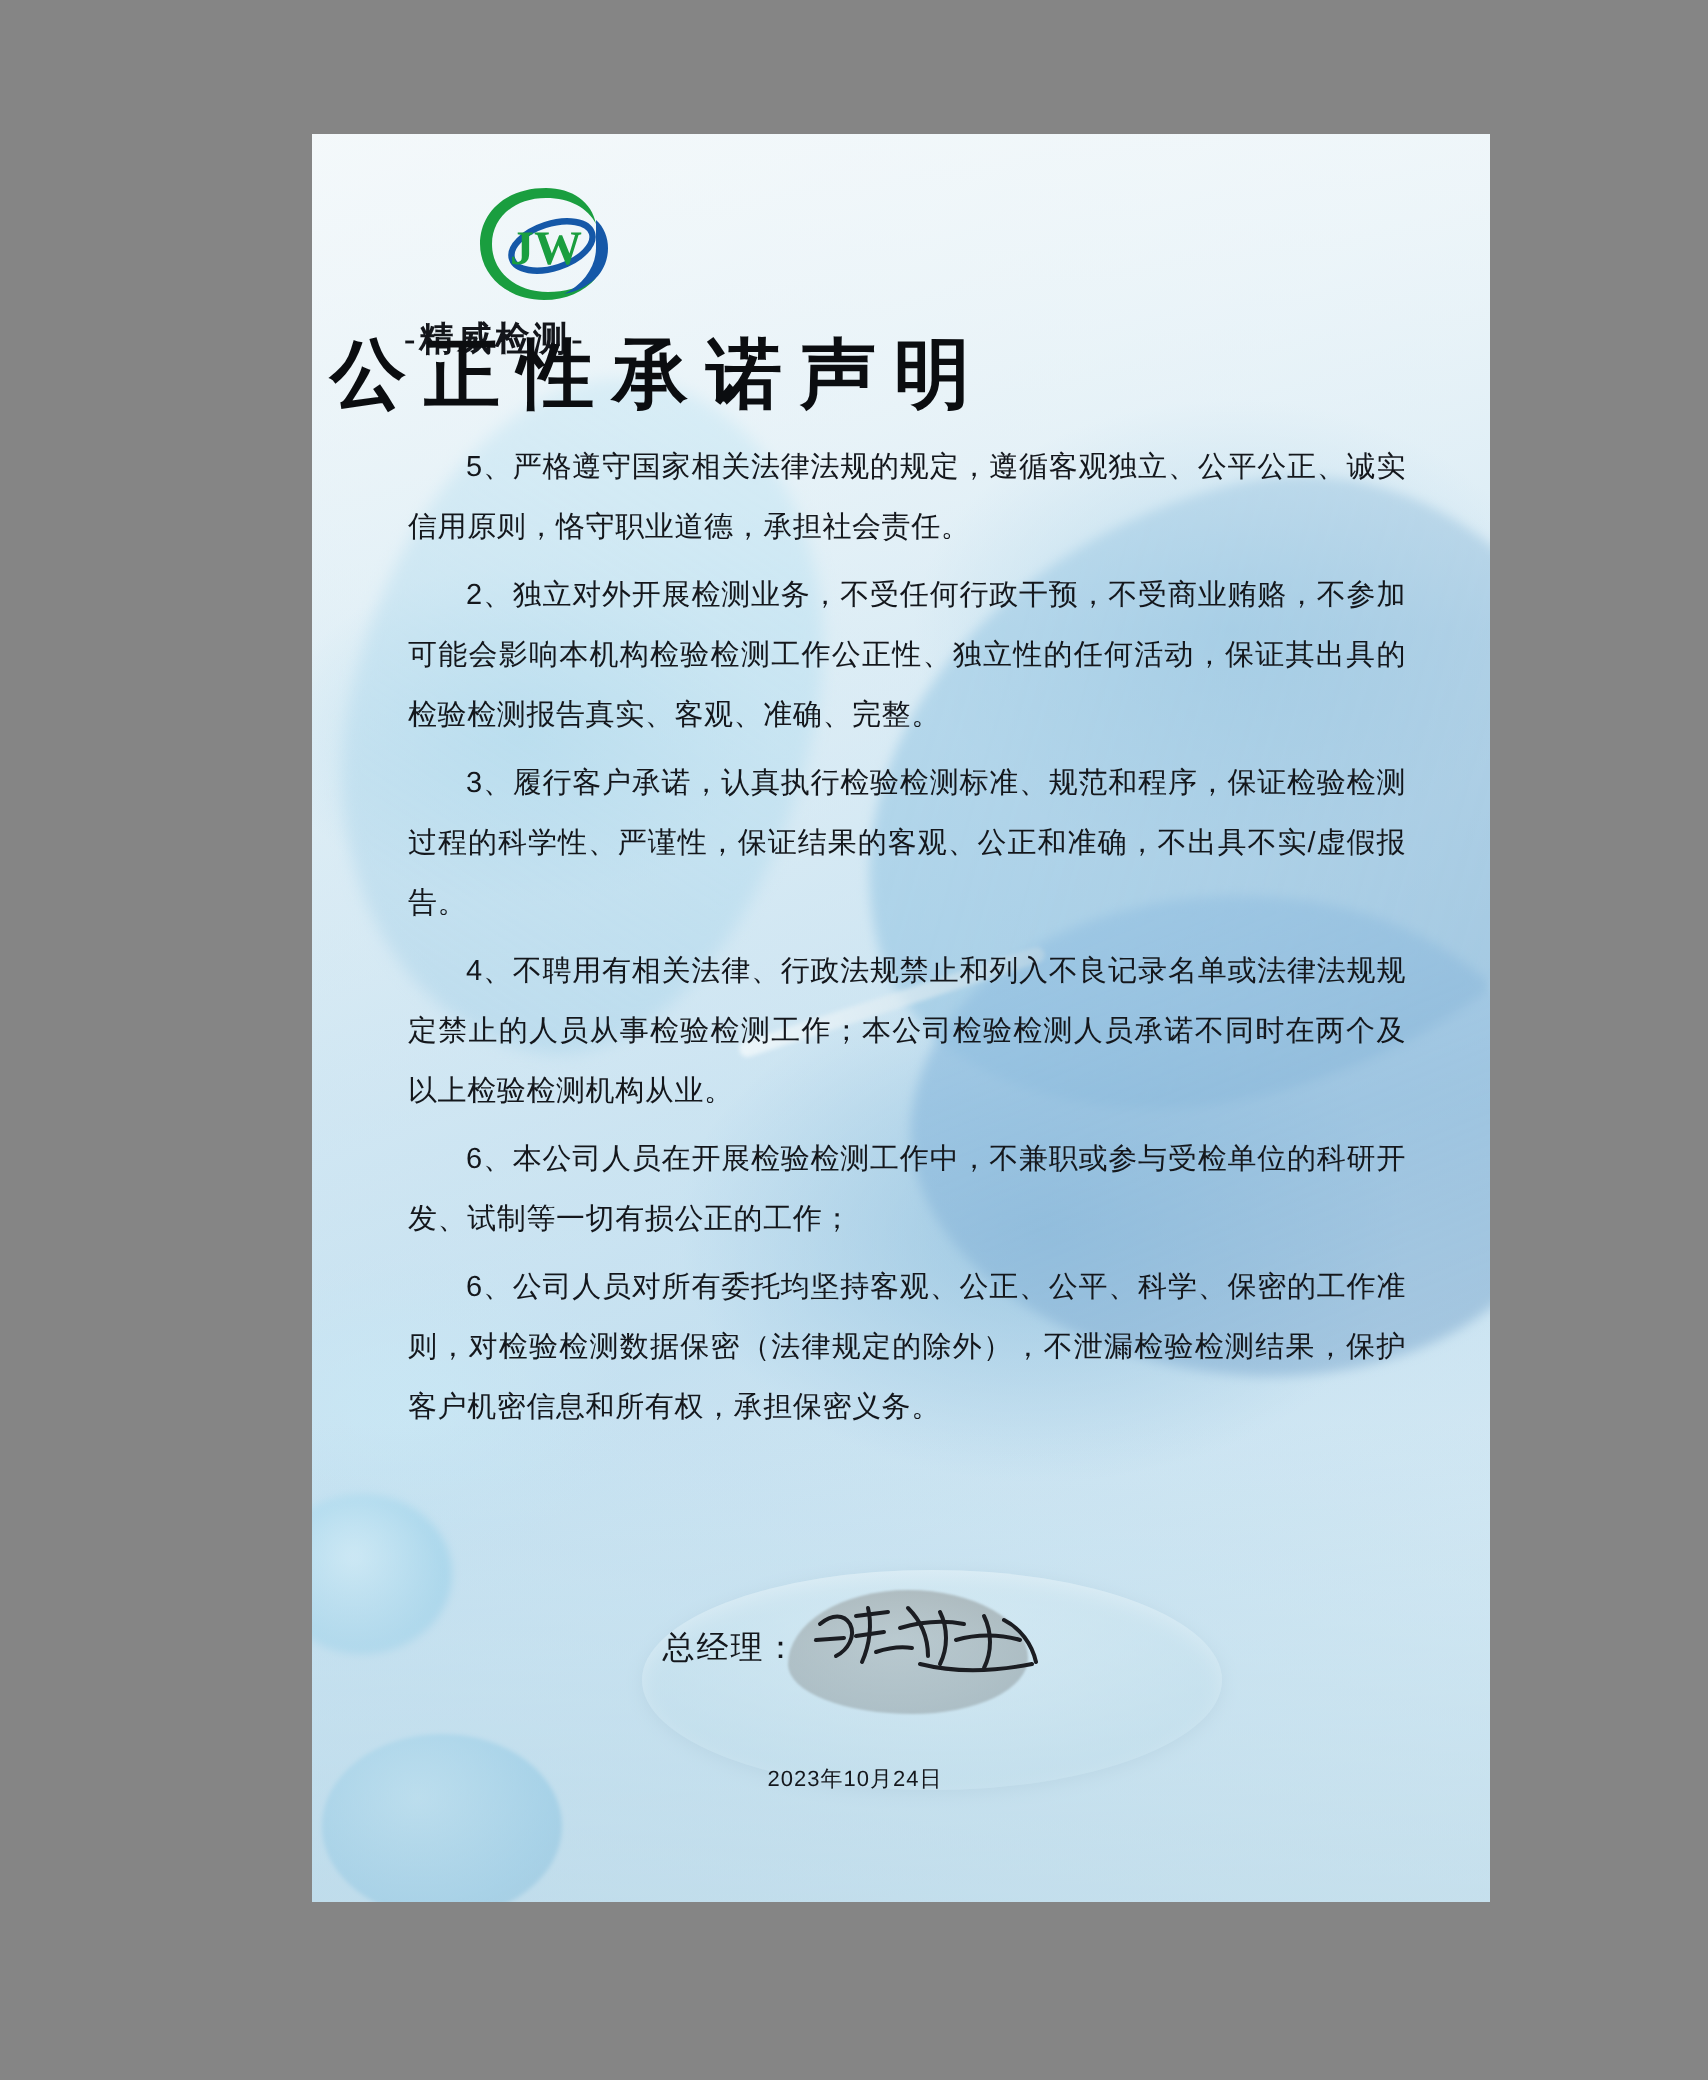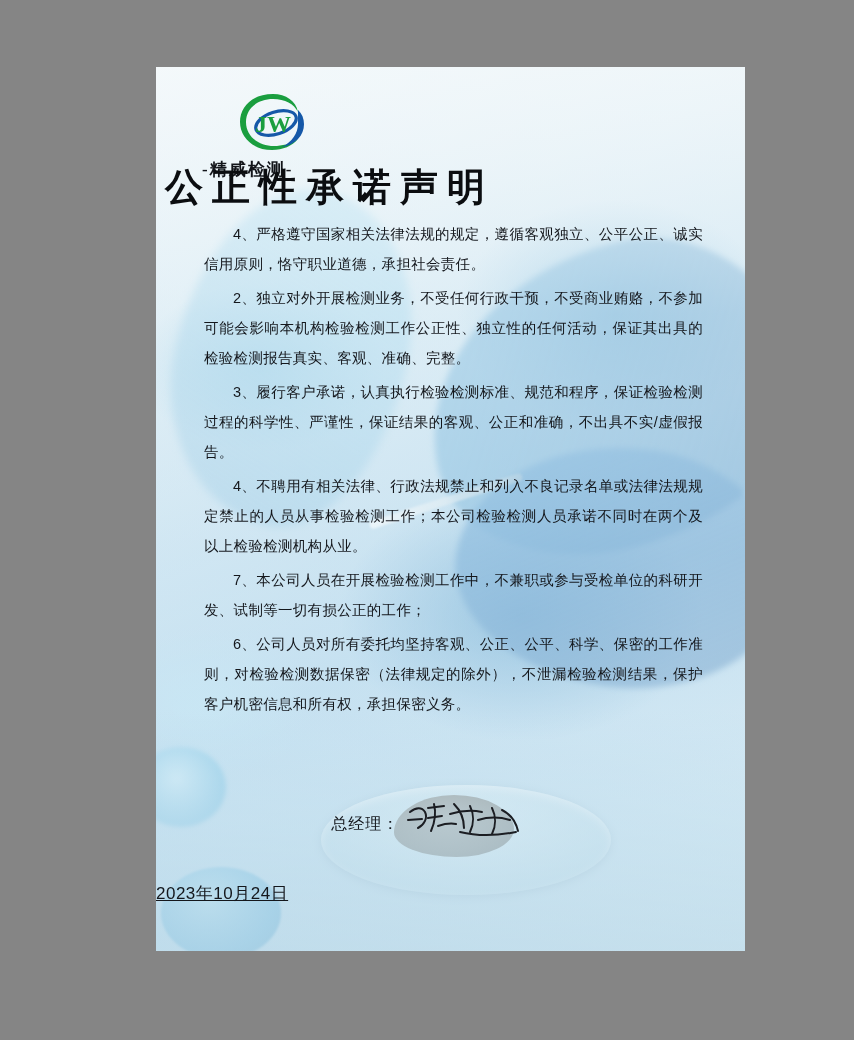--- a/index.html
+++ b/index.html
@@ -221,25 +221,24 @@
     width: 120px;
     height: 44px;
     position: relative;
     top: -4px;
   }
   .date-row {
     position: absolute;
     left: 0;
     right: 46px;
     top: 815px;
-    text-align: left;
-    font-size: 17px;
+    text-align: center;
+    font-size: 11px;
     color: #14171c;
     letter-spacing: 0.5px;
-    text-decoration: underline;
   }
 </style>
 </head>
 <body>
 
 <div id="page">
 
   <div class="poster">
 
     <div class="bg-photo">
@@ -268,25 +267,25 @@
             <ellipse cx="40" cy="33" rx="21" ry="11" fill="none" stroke="#1558a8" stroke-width="3.2" transform="rotate(-18 40 33)"></ellipse>
             <text x="37" y="42" text-anchor="middle" font-family="Liberation Serif, serif" font-size="24" font-weight="bold" fill="#1a9e3f">JW</text>
           </svg>
         </div>
         <div class="logo-name">-精威检测-</div>
       </div>
 
       <div class="doc-title">公正性承诺声明</div>
 
       <div class="body-block">
-        <p class="para">4、严格遵守国家相关法律法规的规定，遵循客观独立、公平公正、诚实信用原则，恪守职业道德，承担社会责任。</p>
+        <p class="para">5、严格遵守国家相关法律法规的规定，遵循客观独立、公平公正、诚实信用原则，恪守职业道德，承担社会责任。</p>
         <p class="para">2、独立对外开展检测业务，不受任何行政干预，不受商业贿赂，不参加可能会影响本机构检验检测工作公正性、独立性的任何活动，保证其出具的检验检测报告真实、客观、准确、完整。</p>
         <p class="para">3、履行客户承诺，认真执行检验检测标准、规范和程序，保证检验检测过程的科学性、严谨性，保证结果的客观、公正和准确，不出具不实/虚假报告。</p>
         <p class="para">4、不聘用有相关法律、行政法规禁止和列入不良记录名单或法律法规规定禁止的人员从事检验检测工作；本公司检验检测人员承诺不同时在两个及以上检验检测机构从业。</p>
-        <p class="para">7、本公司人员在开展检验检测工作中，不兼职或参与受检单位的科研开发、试制等一切有损公正的工作；</p>
+        <p class="para">6、本公司人员在开展检验检测工作中，不兼职或参与受检单位的科研开发、试制等一切有损公正的工作；</p>
         <p class="para">6、公司人员对所有委托均坚持客观、公正、公平、科学、保密的工作准则，对检验检测数据保密（法律规定的除外），不泄漏检验检测结果，保护客户机密信息和所有权，承担保密义务。</p>
       </div>
 
       <div class="sign-row">
         <span class="sign-label">总经理：</span>
         <span class="sign-mark">
           <svg viewBox="0 0 120 44" width="120" height="44" aria-hidden="true">
             <g fill="none" stroke="#1b1d22" stroke-width="2" stroke-linecap="round" stroke-linejoin="round">
               <path d="M6 14 C12 9 18 9 21 14 C24 20 20 27 14 30"></path>
               <path d="M4 22 L18 21"></path>

